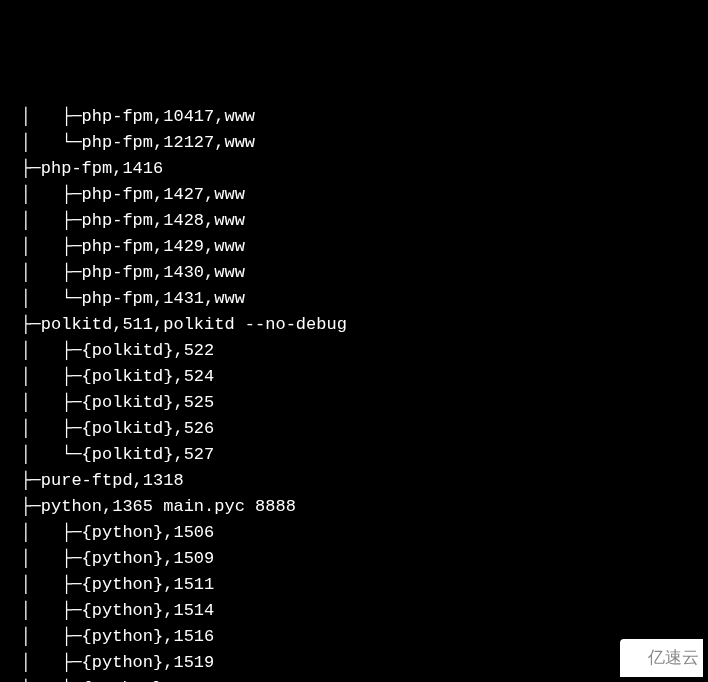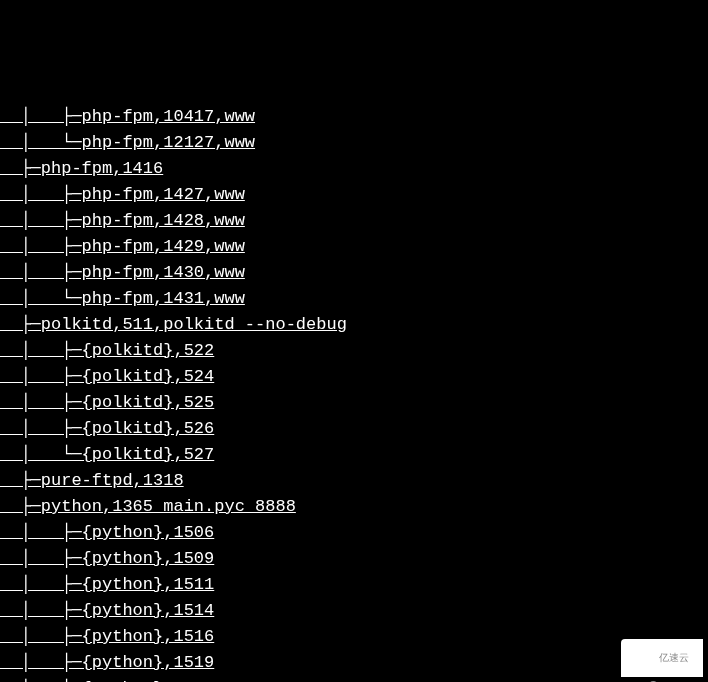--- a/index.html
+++ b/index.html
@@ -18,32 +18,31 @@
       position: relative;
       white-space: pre;
       line-height: 26px;
     }
     .terminal {
       padding: 0;
       font-weight: normal;
     }
     .line {
       white-space: pre;
-      text-decoration: underline;
     }
     .watermark {
       position: absolute;
       bottom: 5px;
       right: 5px;
       background: #fff;
       color: #888;
-      padding: 6px 14px;
+      padding: 6px 4px;
       border-radius: 4px 0 0 0;
       font-family: sans-serif;
-      font-size: 10px;
+      font-size: 17px;
       display: flex;
       align-items: center;
       gap: 4px;
     }
     .watermark-icon {
       display: inline-block;
       width: 20px;
       height: 14px;
     }
   </style>

